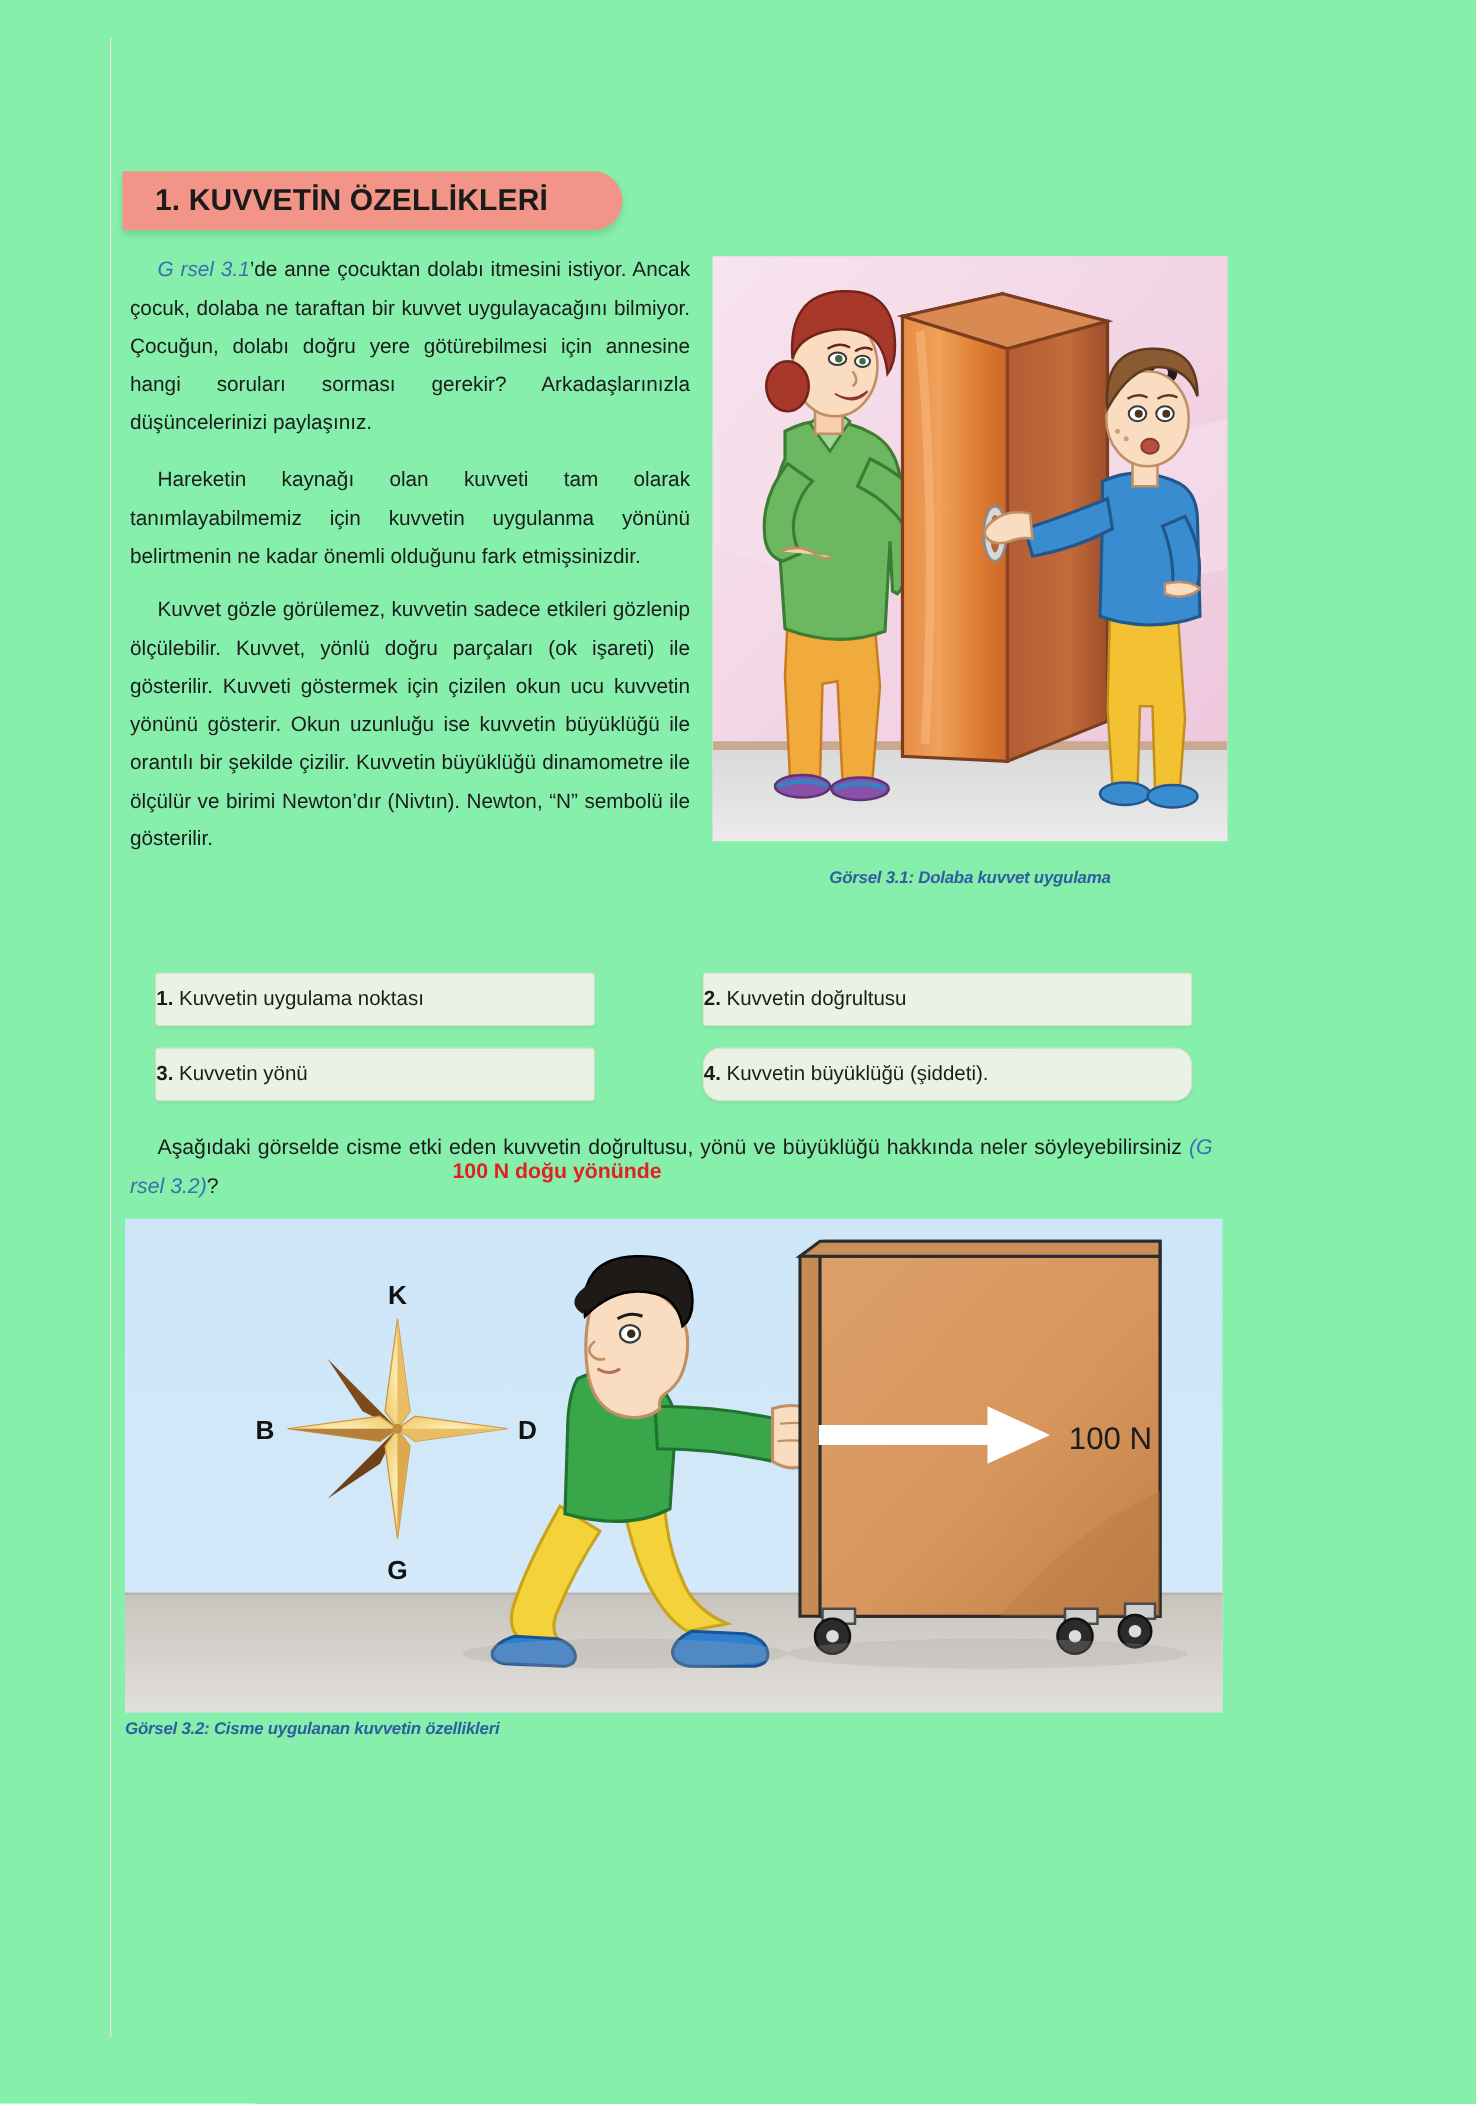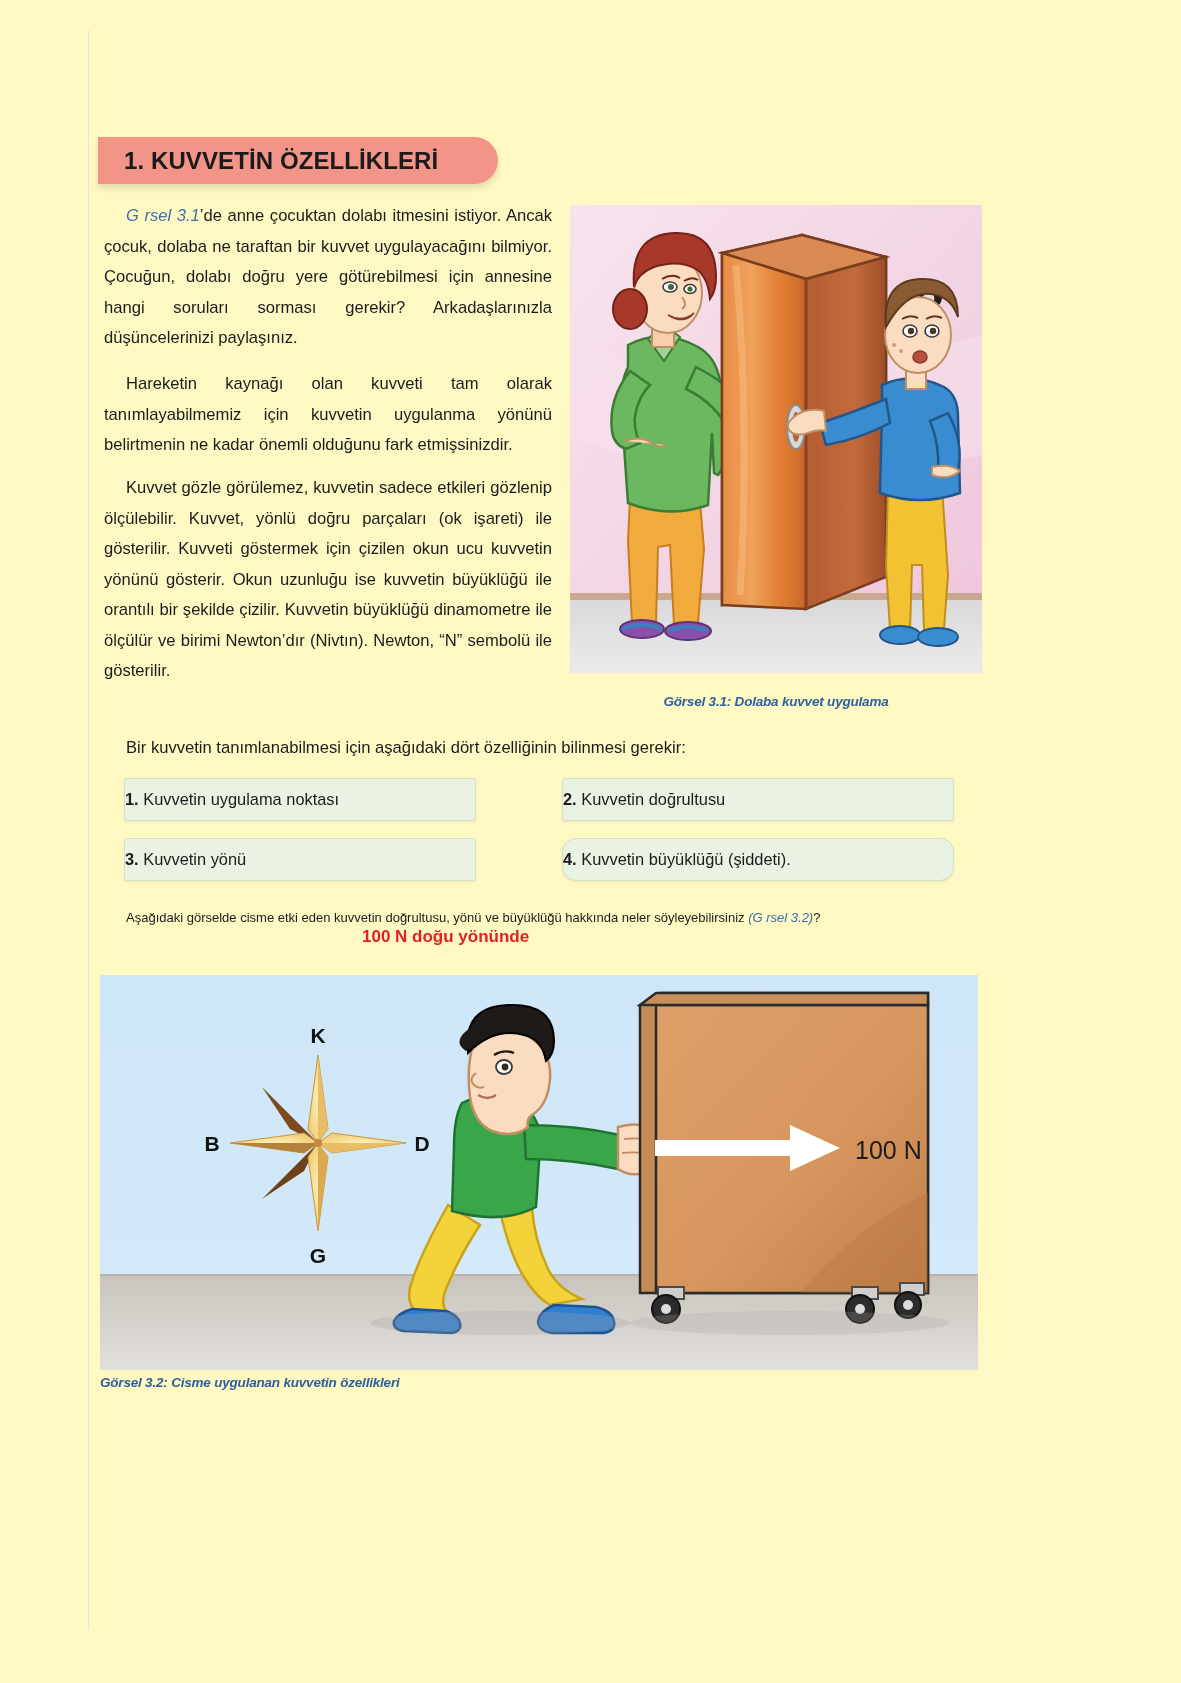--- a/index.html
+++ b/index.html
@@ -14,21 +14,21 @@
     font-family: "Liberation Sans", sans-serif;
     color: #1a1a1a;
     overflow: hidden;
   }
 
   
   #page {
     position: absolute;
     left: 0; top: 0;
     width: 1181px; height: 1683px;
-    background: #fef9c3;
+    background: #86efac;
   }
   .left-rule {
     position: absolute;
     left: 88px; top: 30px;
     width: 1px; height: 1600px;
     background: #e4e4e4;
   }
 
   
   #section-title {
@@ -119,21 +119,21 @@
   #prop-1 { left: 124px; top: 778px; width: 350px; }
   #prop-2 { left: 562px; top: 778px; width: 390px; }
   #prop-3 { left: 124px; top: 838px; width: 350px; }
   #prop-4 { left: 562px; top: 838px; width: 390px; border-radius: 14px; }
 
   
   #question-para {
     position: absolute;
     left: 104px; top: 902px;
     width: 866px;
-    font-size: 13px;
+    font-size: 17px;
     line-height: 31px;
     text-align: justify;
     text-indent: 22px;
     color: #1c1c1c;
   }
   #answer-note {
     position: absolute;
     left: 362px; top: 927px;
     font-size: 17px;
     font-weight: bold;
@@ -313,21 +313,20 @@
         <path d="M356 114 q8 -5 16 -1" stroke="#5d3a1e" stroke-width="2" fill="none"></path>
         <ellipse cx="350" cy="152" rx="7" ry="6" fill="#b64f3e" stroke="#8a3b2e" stroke-width="1.6"></ellipse>
         <circle cx="324" cy="140" r="2" fill="#d49b78"></circle>
         <circle cx="331" cy="146" r="2" fill="#d49b78"></circle>
       </g>
     </svg>
   </div>
 
   <div id="fig1-caption">Görsel 3.1: Dolaba kuvvet uygulama</div>
 
-  <div id="list-intro">Bir kuvvetin tanımlanabilmesi için aşağıdaki dört özelliğinin bilinmesi gerekir:</div>
 
   <div class="prop-box" id="prop-1">
     <span class="lbl"><b class="num">1.</b><span> Kuvvetin uygulama noktası</span></span>
   </div>
   <div class="prop-box" id="prop-2">
     <span class="lbl"><b class="num">2.</b><span> Kuvvetin doğrultusu</span></span>
   </div>
   <div class="prop-box" id="prop-3">
     <span class="lbl"><b class="num">3.</b><span> Kuvvetin yönü</span></span>
   </div>

